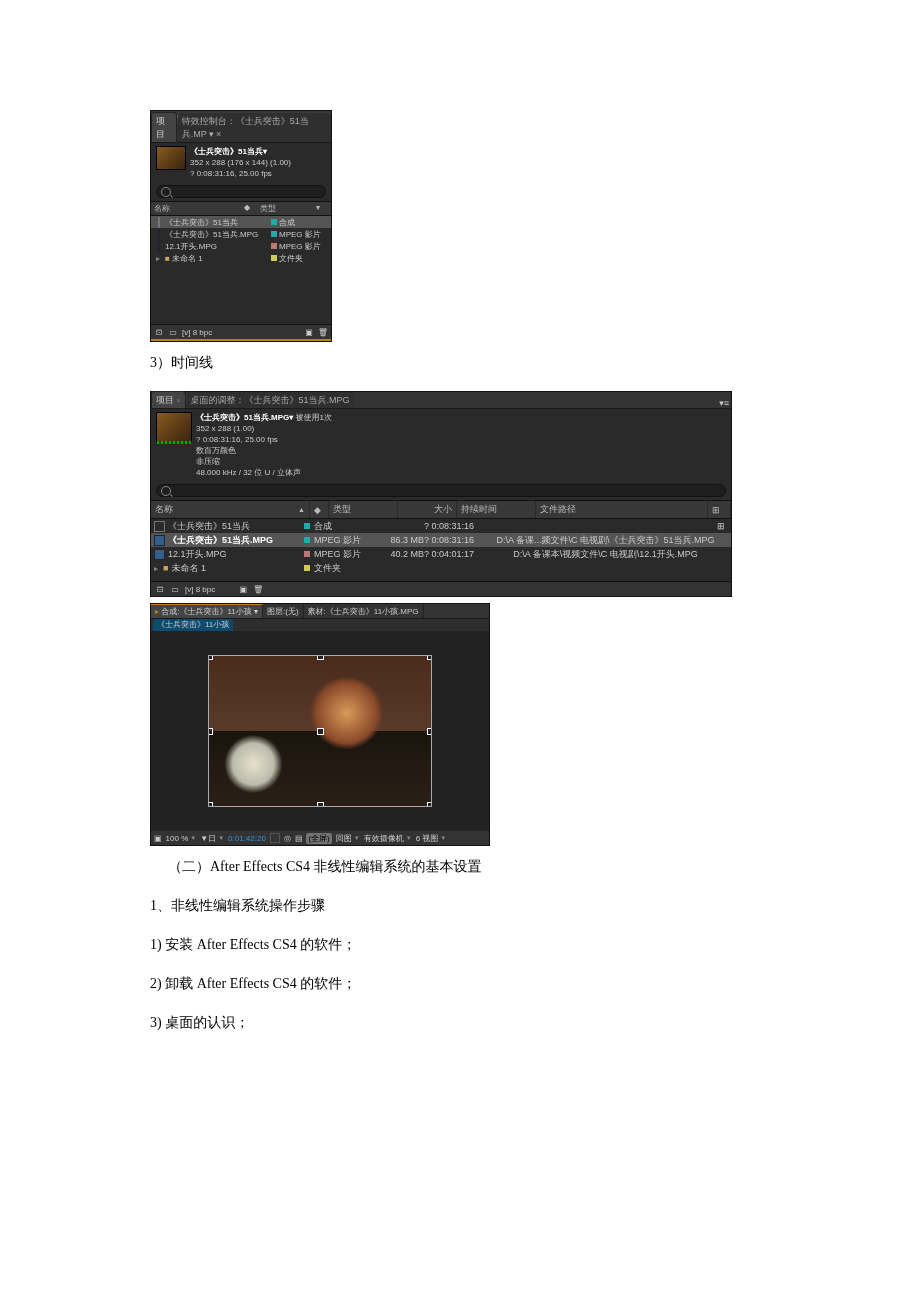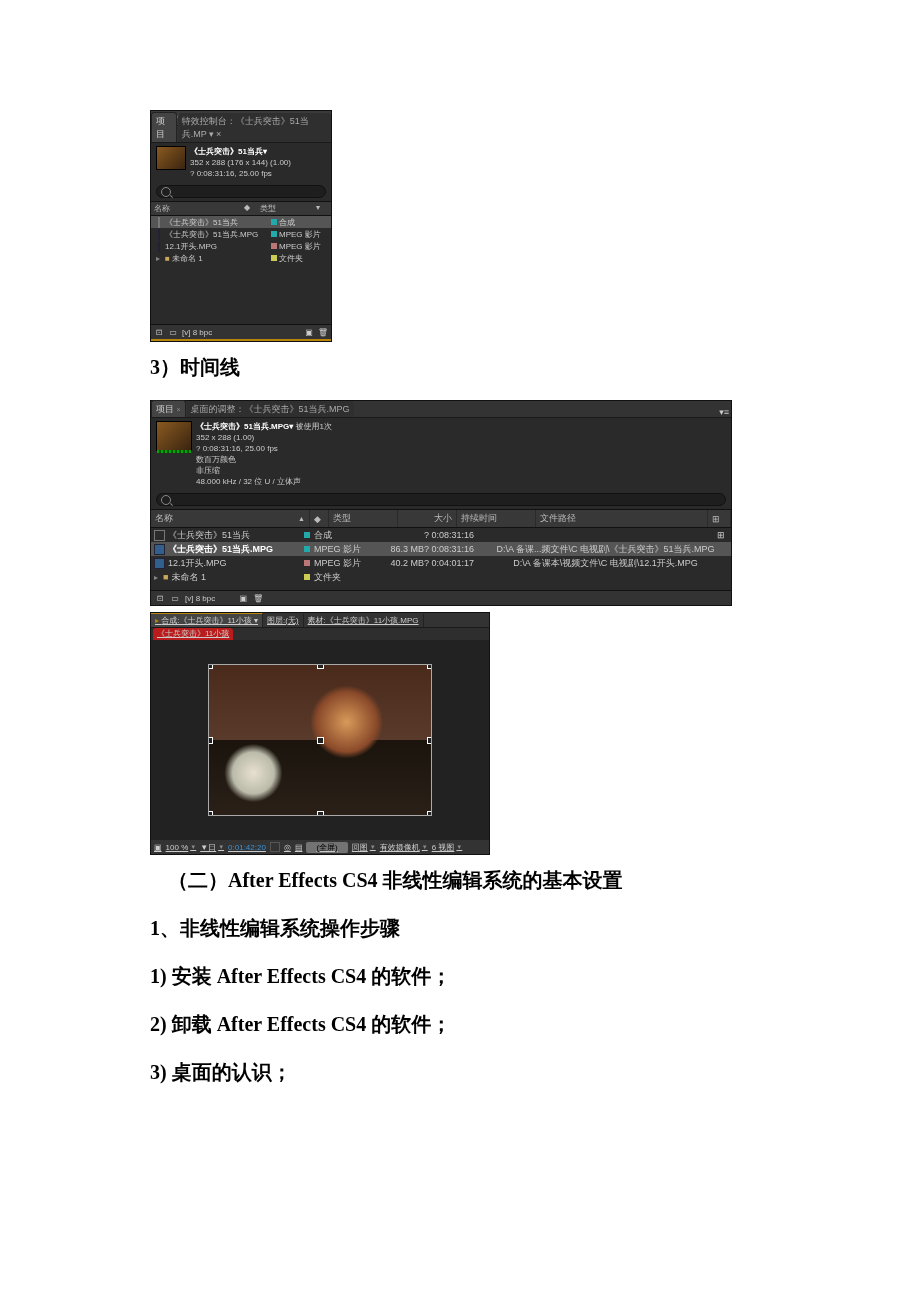--- a/index.html
+++ b/index.html
@@ -150,26 +150,26 @@
   }
   .asset-row2.selected { background:#555; }
   .asset-row2 .c-name{display:flex;align-items:center;gap:3px;padding-left:3px;}
   .asset-row2 .c-type{display:flex;align-items:center;gap:3px;}
   .file-icon{width:9px;height:9px;background:#335f8c;border:1px solid #223;}
   .comp-icon{width:9px;height:9px;border:1px solid #777;}
   .folder-icon::before{content:"▸";color:#888;font-size:8px;margin-right:2px;}
   .folder-glyph{color:#c9a859;}
   .bottom-bar2 { display:flex; align-items:center; height:14px; background:#333; border-top:1px solid #111; padding:0 4px; gap:5px; font-size:8px;}
   
-  .panel3 { width: 338px; text-decoration: underline; }
+  .panel3 { width: 338px; }
   .tab-row3 { display:flex; height:14px; background:#333; border-bottom:1px solid #1a1a1a; font-size:8px; align-items:center;}
   .tab3 { padding:1px 4px; border-right:1px solid #222;}
   .tab3.active{ background:#444; border-top:1px solid #b8860b;}
   .sub-tab-row { display:flex; height:12px; background:#2e2e2e; font-size:8px; padding-left:2px;}
-  .sub-tab { background:#b91c1c; padding:0 4px; border-top-left-radius:3px; border-top-right-radius:3px;}
+  .sub-tab { background:#0c4a6e; padding:0 4px; border-top-left-radius:3px; border-top-right-radius:3px;}
   .viewer-area {
     height: 200px;
     background:#222;
     display:flex;
     align-items:center;
     justify-content:center;
     position:relative;
   }
   .footage-frame {
     width: 222px;
@@ -198,23 +198,23 @@
     height:14px;
     background:#333;
     font-size:8px;
     padding:0 3px;
     gap:4px;
   }
   .vb-dd { display:inline-flex; align-items:center; gap:1px; }
   .vb-dd::after{content:"▼"; font-size:6px; color:#888; margin-left:1px;}
   .vb-timecode { color:#3b92d4; }
   .vb-chk{ width:8px;height:8px;border:1px solid #555; }
-  .auto-pill{background:#737373;color:#000;padding:0 10px;border-radius:2px;}
+  .auto-pill{background:#737373;color:#000;padding:0 2px;border-radius:2px;}
   
-  .doc-text { margin: 10px 0 18px 0; font-size: 20px; line-height: 1.5; font-weight: bold; }
+  .doc-text { margin: 10px 0 18px 0; font-size: 14px; line-height: 1.5; }
   .watermark-wrap{position:relative;}
   .watermark{
     position:absolute;
     left:260px; top:-8px;
     font-size:38px;
     font-family: Arial, sans-serif;
     font-weight:400;
     color:#eee;
     letter-spacing:2px;
     pointer-events:none;

